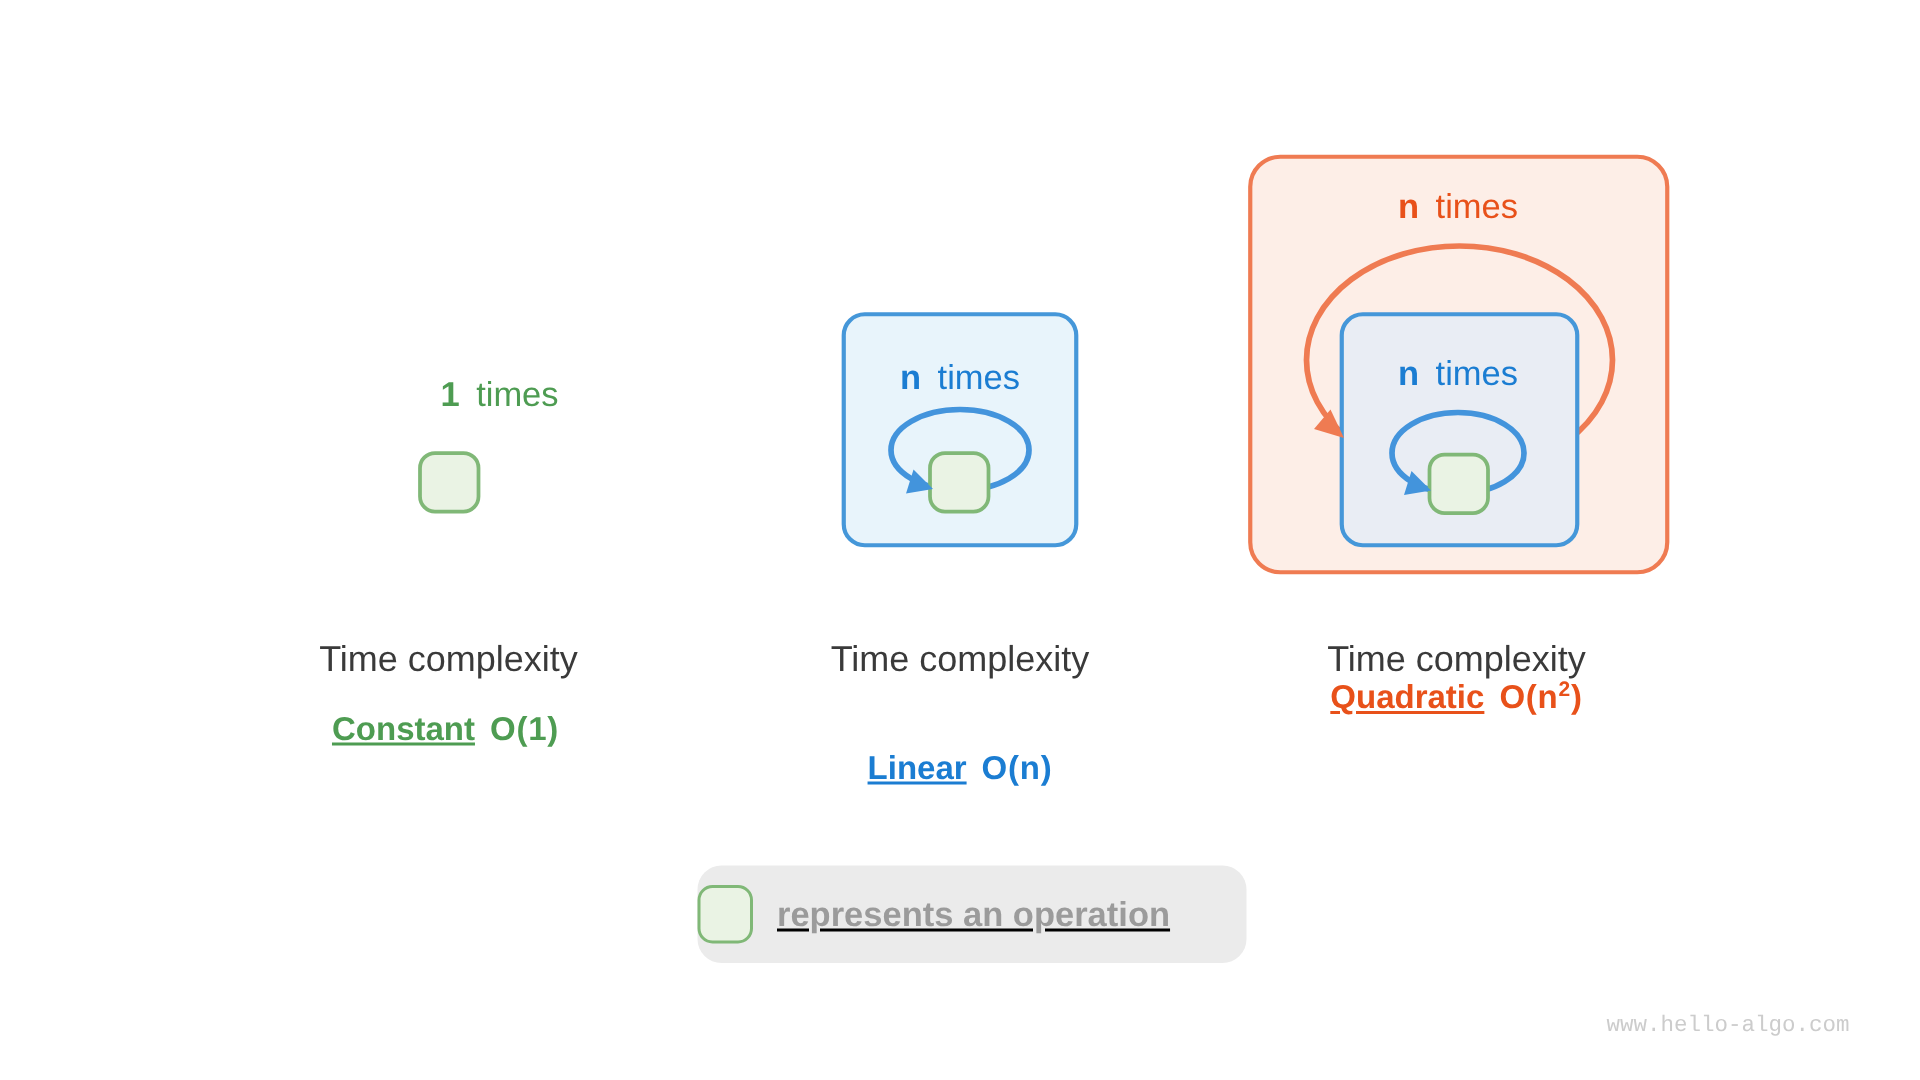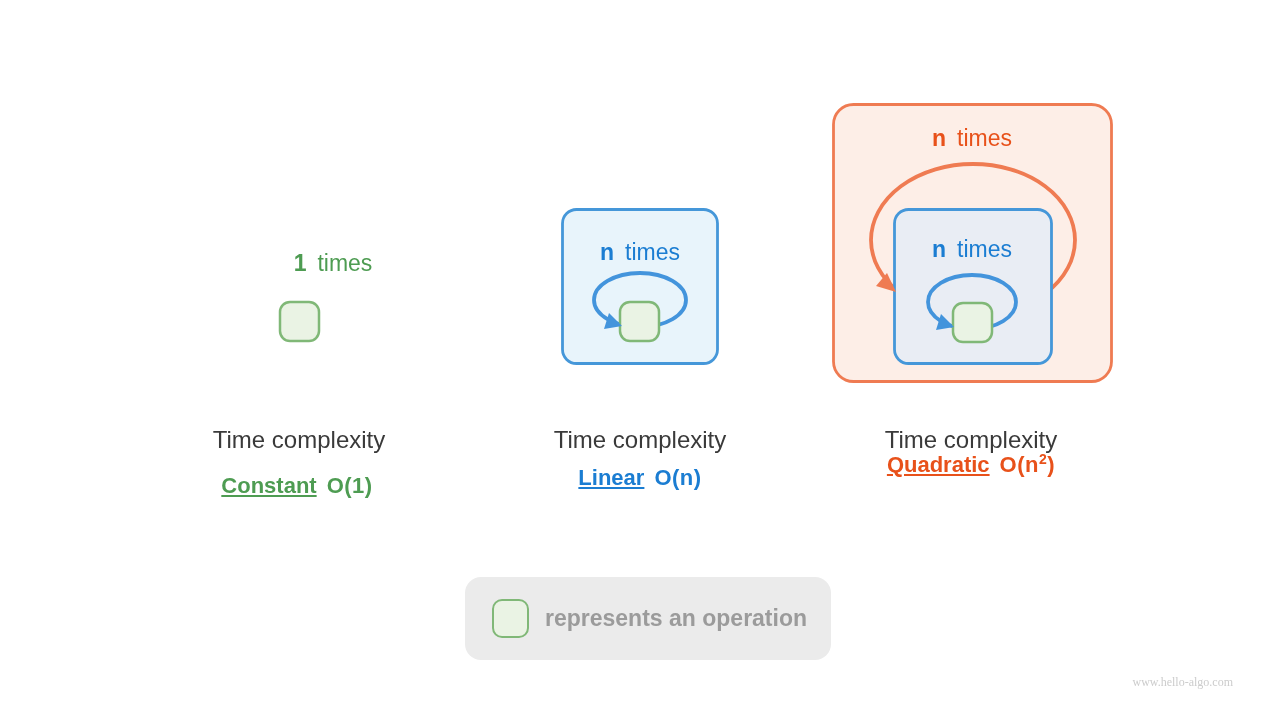--- a/index.html
+++ b/index.html
@@ -33,33 +33,33 @@
   .blue{color:var(--blue-text);}
   .orange{color:var(--orange-text);}
 
   .card-title{font-size:24px;font-weight:400;color:var(--title-color);}
   .o-line{font-size:22px;}
   .o-name{font-weight:700;text-decoration:underline;}
   .o-code{font-family:Liberation Sans, sans-serif;font-weight:700;margin-left:10px;letter-spacing:0.5px;}
   .o-sup{font-size:14px;position:relative;top:-8px;}
 
   .legend{
-    position:absolute;left:465px;top:577px;width:366px;height:83px;z-index:1;
+    position:absolute;left:465px;top:577px;width:366px;height:65px;z-index:1;
     background:var(--legend-bg);border-radius:16px;
-    display:flex;align-items:center;padding-left:27px;box-sizing:border-box;
+    display:flex;align-items:center;box-sizing:border-box;text-decoration:underline;
   }
   .legend-square{
     width:33px;height:35px;flex:0 0 auto;
     border:2.5px solid var(--green-border);background:var(--green-fill);border-radius:10px;
   }
   .legend-text{font-size:23px;font-weight:700;color:var(--legend-text-color);margin-left:16px;white-space:nowrap;}
 
   .watermark{
     position:absolute;right:47px;top:675px;z-index:1;
-    font-family:Liberation Serif, serif;font-size:12px;color:var(--watermark-color);
+    font-family:Liberation Mono, monospace;font-size:15px;color:var(--watermark-color);
   }
 </style>
 </head>
 <body>
 
 <svg class="shapes" viewBox="0 0 1280 720" xmlns="http://www.w3.org/2000/svg">
 
   <rect class="opsq" x="280" y="302" width="39" height="39" rx="10"></rect>
 
   <rect class="bluebox" x="562.5" y="209.5" width="155" height="154" rx="14"></rect>
@@ -91,21 +91,21 @@
 <div class="abs-center loop-label blue" style="left:972px;top:249px;">
   <span class="count">n</span><span>times</span>
 </div>
 
 <div class="abs-center card-title" style="left:299px;top:440px;">Time complexity</div>
 <div class="abs-center o-line green" style="left:297px;top:486px;">
   <span class="o-name">Constant</span><span class="o-code"><span>O(</span><span>1</span><span class="o-sup"></span><span>)</span></span>
 </div>
 
 <div class="abs-center card-title" style="left:640px;top:440px;">Time complexity</div>
-<div class="abs-center o-line blue" style="left:640px;top:478px;text-align:center;">
+<div class="abs-center o-line blue" style="left:640px;top:512px;text-align:center;">
   <span class="o-name">Linear</span><span class="o-code"><span>O(</span><span>n</span><span class="o-sup"></span><span>)</span></span>
 </div>
 
 <div class="abs-center card-title" style="left:971px;top:440px;">Time complexity</div>
 <div class="abs-center o-line orange" style="left:971px;top:465px;">
   <span class="o-name">Quadratic</span><span class="o-code"><span>O(</span><span>n</span><span class="o-sup">2</span><span>)</span></span>
 </div>
 
 <div class="legend">
   <span class="legend-square"></span>

